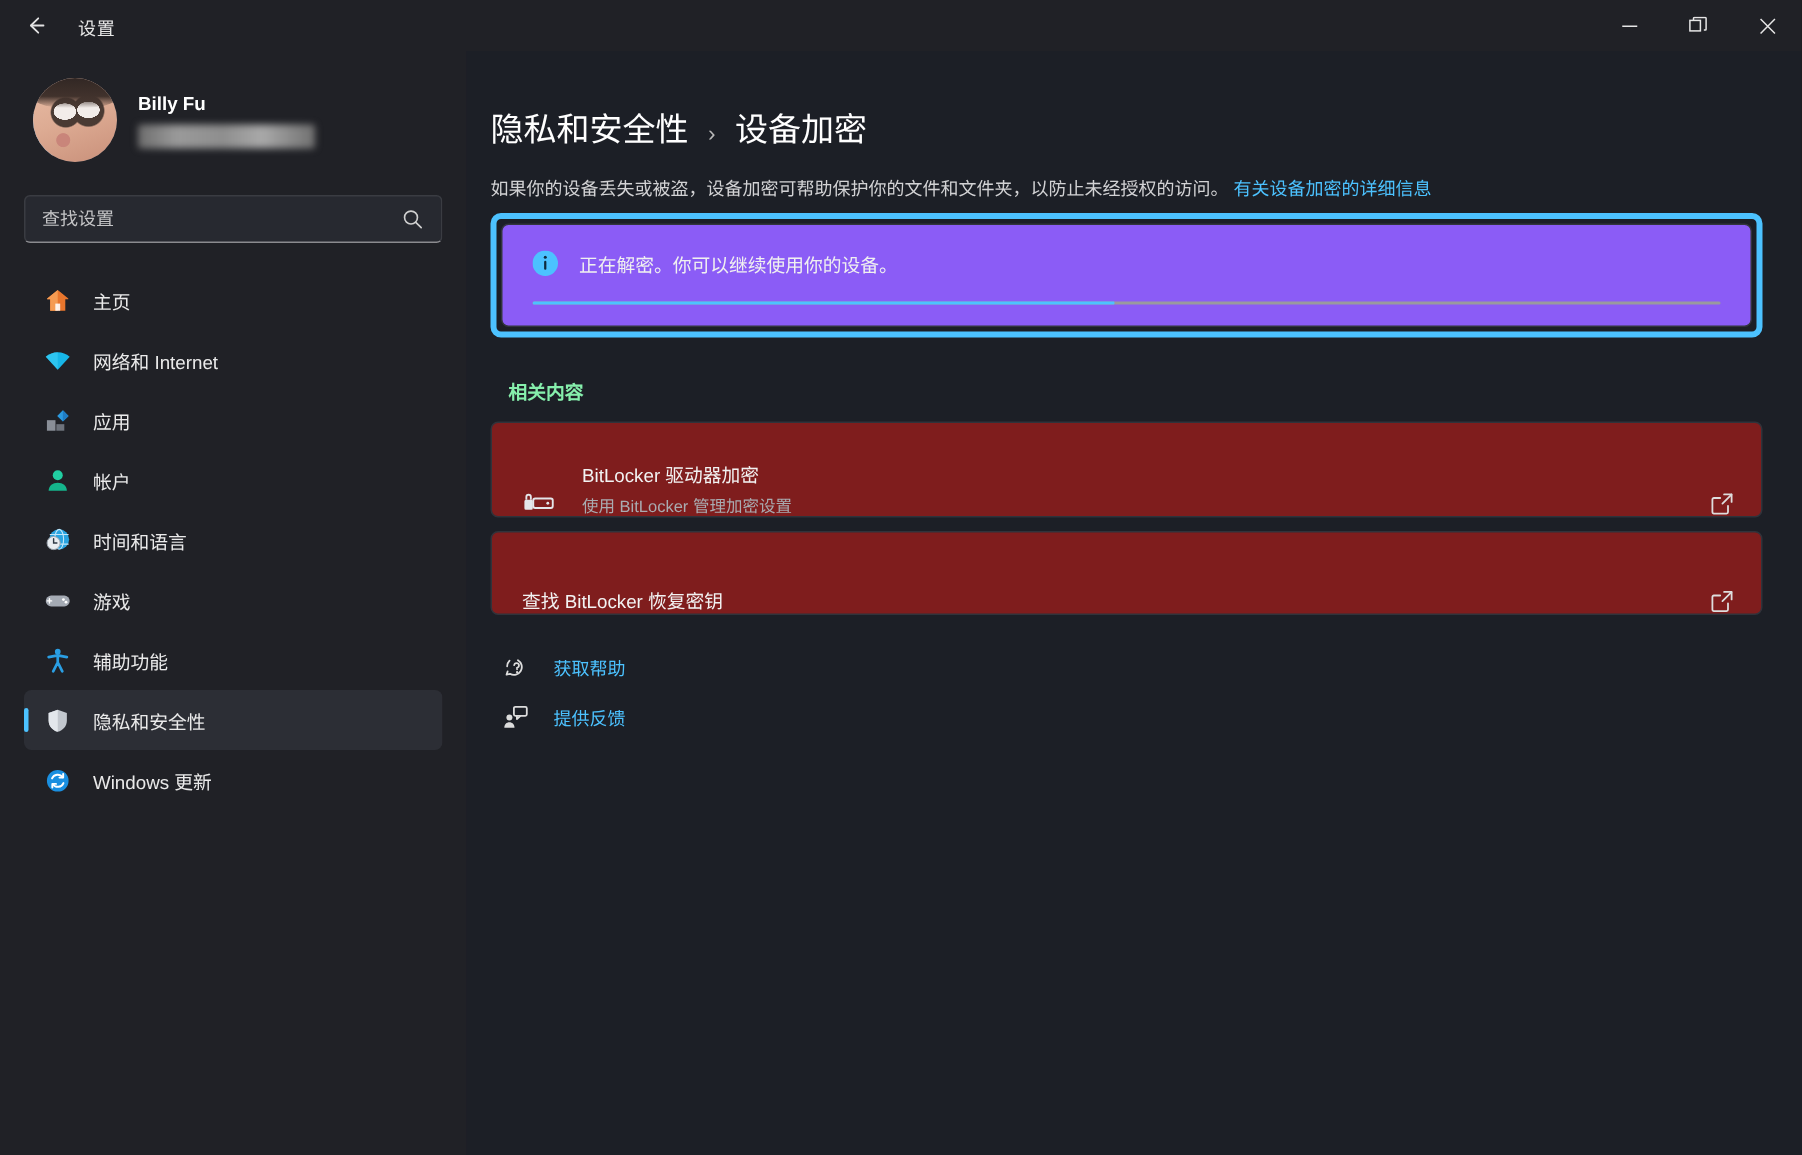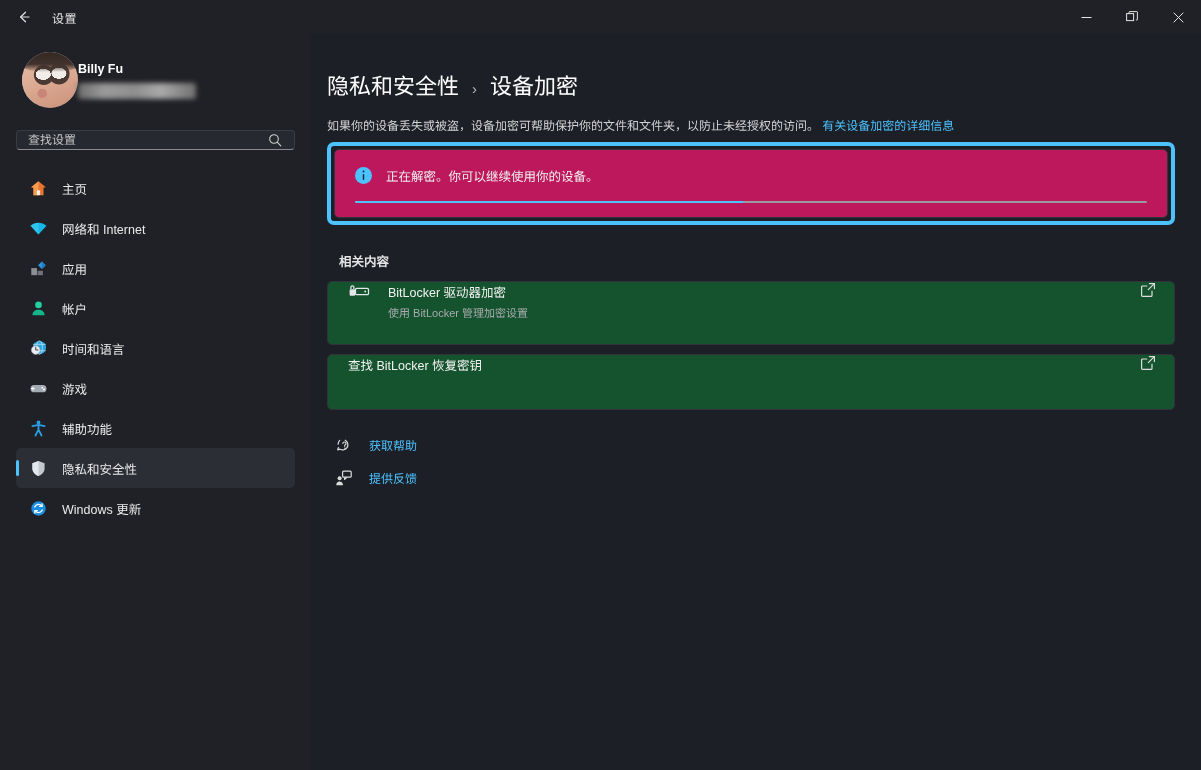--- a/index.html
+++ b/index.html
@@ -62,20 +62,21 @@
     width:311px;
     flex:0 0 311px;
     background:#202126;
     padding:0 16px;
     display:flex;
     flex-direction:column;
   }
   .account {
     display:flex;
     align-items:center;
+    gap:14px;
     padding:18px 0 16px 6px;
   }
   .avatar {
     width:56px; height:56px;
     border-radius:50%;
     overflow:hidden;
     position:relative;
     flex:0 0 56px;
     background:#3a4a5c;
   }
@@ -104,21 +105,21 @@
   .acct-name { font-size:12.5px; font-weight:bold; color:#ffffff; }
   .acct-mail {
     width:118px; height:16px;
     border-radius:2px;
     background:linear-gradient(90deg,#6d6d6d 0%,#9a9a9a 22%,#8e8e8e 48%,#a9a9a9 70%,#707070 100%);
     filter:blur(2.4px);
   }
 
   .search-box {
     position:relative;
-    height:20px;
+    height:32px;
     margin:6px 0 18px 0;
     background:#272930;
     border:1px solid #3a3c42;
     border-bottom:1px solid #8b8b8f;
     border-radius:4px;
     display:flex;
     align-items:center;
     cursor:text;
   }
   .search-box input {
@@ -192,21 +193,21 @@
 
   
   .banner-ring {
     margin-top:7px;
     border:4px solid #4cc2ff;
     border-radius:7px;
     padding:3px;
     background:#1c1f26;
   }
   .banner {
-    background:#be185d;
+    background:#8b5cf6;
     border:1px solid #32353d;
     border-radius:5px;
     padding:16px 20px 14px 20px;
   }
   .banner-row { display:flex; align-items:center; gap:14px; }
   .info-ico { width:17px; height:17px; flex:0 0 17px; }
   .banner-text { font-size:12.5px; color:#f0f0f0; }
   .progress-track {
     margin-top:16px;
     height:2px;
@@ -219,31 +220,31 @@
     position:absolute;
     left:0; top:-1px;
     height:4px;
     background:#4cc2ff;
     border-radius:2px;
   }
 
   .section-head {
     font-size:12.5px;
     font-weight:bold;
-    color:#e5e5e5;
+    color:#86efac;
     margin:26px 0 11px 12px;
   }
 
   .card {
-    background:#14532d;
+    background:#7f1d1d;
     border:1px solid #30333b;
     border-radius:5px;
     min-height:56px;
     display:flex;
-    align-items:flex-start;
+    align-items:flex-end;
     padding:0 18px 0 20px;
     margin-bottom:9px;
     cursor:pointer;
   }
   .card.tall { min-height:64px; }
   .card-ico { width:22px; flex:0 0 22px; display:flex; align-items:center; justify-content:center; margin-right:18px; }
   .card-body { flex:1; min-width:0; display:flex; flex-direction:column; gap:3px; }
   .card-title { font-size:12.5px; color:#f2f2f2; }
   .card-sub { font-size:11px; color:#a9abb0; }
   .card-end { margin-left:auto; display:flex; align-items:center; padding-left:12px; }

